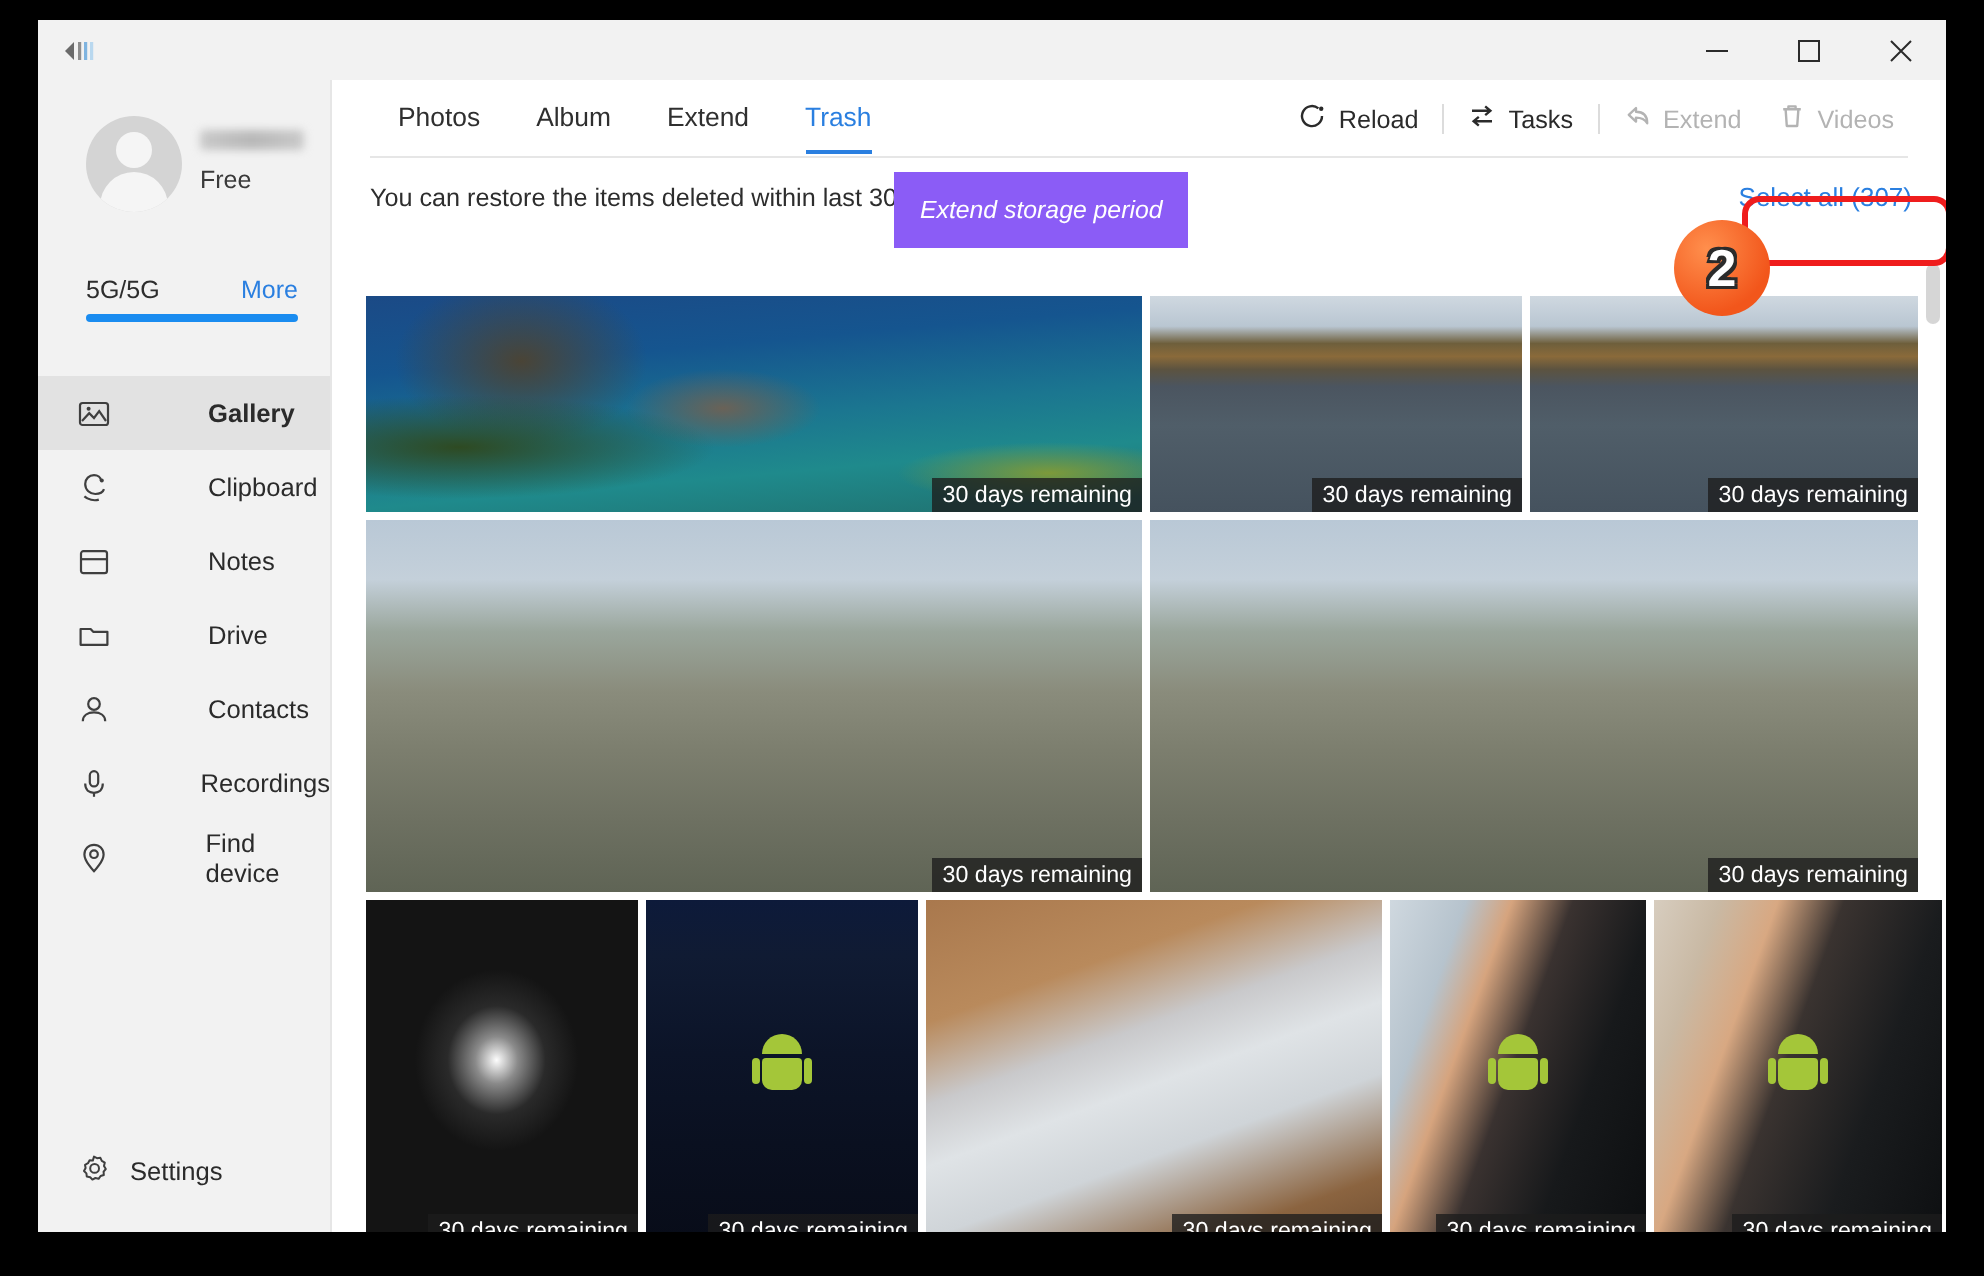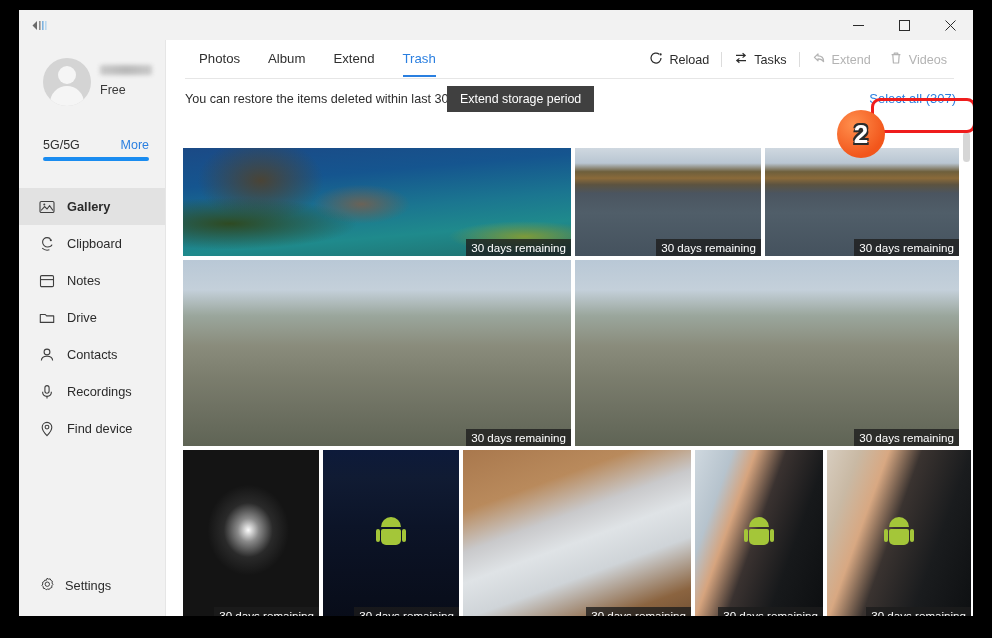--- a/index.html
+++ b/index.html
@@ -26,21 +26,21 @@
          background:linear-gradient(90deg,#c9c9c9,#b8b8b8,#c9c9c9);filter:blur(2.2px);}
   .plan{position:absolute;left:81px;top:35px;font-size:12.5px;color:#3a3a3a;}
   .storage{position:absolute;left:24px;top:98px;width:106px;}
   .storage-row{display:flex;justify-content:space-between;align-items:baseline;font-size:12.5px;gap:19px;}
   .storage-txt{color:#2d2d2d;}
   .storage-more{color:#2a7fe0;cursor:pointer;}
   .storage-bar{margin-top:5px;width:106px;height:4px;border-radius:2px;background:#d8d8d8;overflow:hidden;}
   .storage-fill{height:100%;background:#1a8cf0;}
 
   .navlist{position:absolute;left:0;top:148px;width:146px;}
-  .navitem{position:relative;display:flex;align-items:center;height:37px;padding-left:20px;cursor:pointer;font-size:12.8px;color:#2b2b2b;}
+  .navitem{position:relative;display:flex;align-items:center;height:37px;padding-left:20px;cursor:pointer;font-size:12.8px;color:#2b2b2b;gap:37px;}
   .navitem.active{background:#e2e2e2;font-weight:bold;}
   .navitem .ico{width:26px;display:flex;align-items:center;color:#3f3f3f;}
   .navitem .lbl{margin-left:2px;}
 
   .settings-item{position:absolute;left:0;bottom:14px;width:146px;display:flex;align-items:center;height:34px;padding-left:20px;cursor:pointer;font-size:12.8px;color:#2b2b2b;box-sizing:border-box;}
   .settings-item .ico{width:26px;display:flex;align-items:center;color:#3f3f3f;}
 
   
   .main{position:absolute;left:147px;top:30px;width:807px;height:576px;background:#fff;}
 
@@ -52,22 +52,22 @@
   .tabs-underline{position:absolute;left:19px;right:19px;bottom:0;height:1px;background:#e6e6e6;}
 
   .toolbar{position:absolute;right:17px;top:7px;display:flex;align-items:center;height:25px;}
   .tbtn{display:flex;align-items:center;gap:6px;padding:0 9px;height:25px;font-size:12.6px;color:#2b2b2b;cursor:pointer;}
   .tbtn.disabled{color:#b3b3b3;cursor:default;}
   .tbsep{width:1px;height:15px;background:#dcdcdc;margin:0 3px;}
 
   
   .inforow{position:relative;height:45px;}
   .infotext{position:absolute;left:19px;top:13px;font-size:12.6px;color:#2d2d2d;}
-  .extend-btn{position:absolute;left:281px;top:7px;height:26px;padding:0 13px;display:flex;align-items:center;
-              background:#404040;color:#fff;font-size:12.4px;border:none;cursor:pointer;}
+  .extend-btn{position:absolute;left:281px;top:7px;height:38px;padding:0 13px;display:flex;align-items:center;
+              background:#8b5cf6;color:#fff;font-size:12.4px;border:none;cursor:pointer;font-style:italic;}
   .selectall{position:absolute;right:17px;top:12px;font-size:13px;color:#2a7fe0;cursor:pointer;}
 
   
   .gridwrap{position:absolute;left:17px;top:88px;right:0;bottom:0;overflow:hidden;margin-top:20px;}
   .grid-row{display:flex;gap:4px;margin-bottom:4px;}
   .cell{position:relative;overflow:hidden;background:#202020;}
   .cap{position:absolute;right:0;bottom:0;background:rgba(28,28,28,.78);color:#fff;font-size:11.6px;padding:2px 5px;white-space:nowrap;}
 
   .scrollbar{position:absolute;right:3px;top:92px;width:7px;height:30px;border-radius:4px;background:#cfcfcf;opacity:.85;cursor:pointer;}
 

